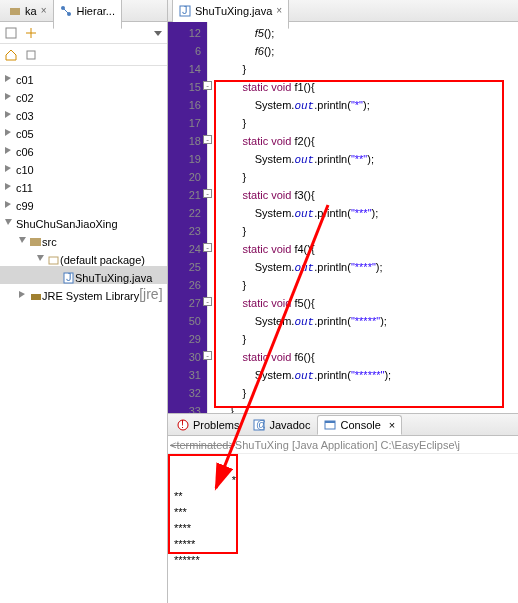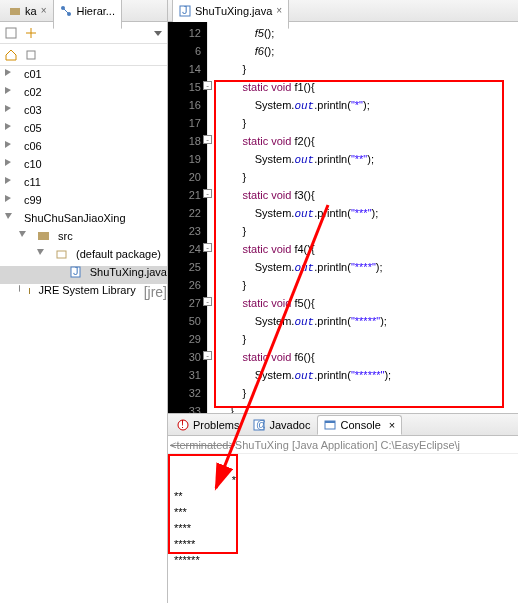--- a/index.html
+++ b/index.html
@@ -12,33 +12,33 @@
   
   .tabs { height: 22px; background: linear-gradient(#f5f5f5,#e6e6e6); border-bottom: 1px solid #bfbfbf; display: flex; align-items: center; padding-left: 2px; }
   .tab { height: 36px; padding: 13px 6px; display: flex; align-items: center; gap: 4px; border: 1px solid transparent; }
   .tab.active { background: #fff; border: 1px solid #bfbfbf; border-bottom-color: #fff; border-radius: 3px 3px 0 0; }
   .tab .close-x { color: #666; font-size: 10px; cursor: pointer; }
   .tab svg { width: 12px; height: 12px; }
 
   
   .left-toolbar { height: 22px; border-bottom: 1px solid #e0e0e0; display: flex; align-items: center; gap: 6px; padding-left: 4px; }
   .left-tree { flex: 1; padding: 2px 0; overflow: hidden; }
-  .tree-item { height: 18px; display: flex; align-items: flex-start; gap: 8px; padding-left: 4px; white-space: nowrap; }
+  .tree-item { height: 18px; display: flex; align-items: flex-end; gap: 0; padding-left: 4px; white-space: nowrap; }
   .tree-item.indent1 { padding-left: 18px; }
   .tree-item.indent2 { padding-left: 36px; }
   .tree-item.indent3 { padding-left: 54px; }
   .tree-item.selected { background: #d6d6d6; }
   .tree-item svg { width: 12px; height: 12px; }
   .twisty { width: 9px; height: 9px; display: inline-block; }
   .jre { color: #888; font-size: 14px; }
 
   
   .editor-tabs { height: 22px; background: linear-gradient(#f5f5f5,#e6e6e6); border-bottom: 1px solid #bfbfbf; display:flex; align-items:center; padding-left:4px; }
   .editor-body { flex: 1; display: flex; overflow: hidden; position: relative; }
-  .gutter { width: 40px; background: #000000; border-right: 1px solid #e8e8e8; text-align: right; padding-right: 6px; color: #888; font-family: Consolas, monospace; font-size: 12px; line-height: 18px; padding-top: 2px; }
+  .gutter { width: 40px; background: #4c1d95; border-right: 1px solid #e8e8e8; text-align: right; padding-right: 6px; color: #888; font-family: Consolas, monospace; font-size: 12px; line-height: 18px; padding-top: 2px; }
   .gutter .gline { height: 18px; position: relative; }
   .fold-mark { position: absolute; right: -11px; top: 3px; width: 9px; height: 9px; border: 1px solid #888; font-size: 8px; line-height: 7px; text-align: center; background:#fff; color:#555;}
   .code { flex:1; font-family: Consolas, monospace; font-size: 12px; line-height: 18px; padding: 2px 0 0 10px; white-space: pre; }
   .kw { color: #7f0055; font-weight: normal; }
   .field { color: #0000c0; font-style: italic; font-family: Liberation Mono, monospace; }
   .str { color: #2a00ff; }
   .codeline { height:18px; }
 
   .red-box-editor { position: absolute; border: 2px solid #ff0000; }
 

